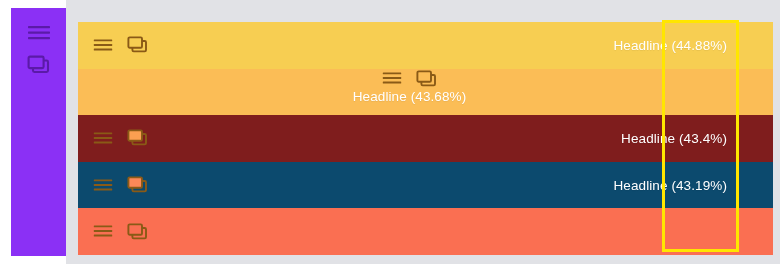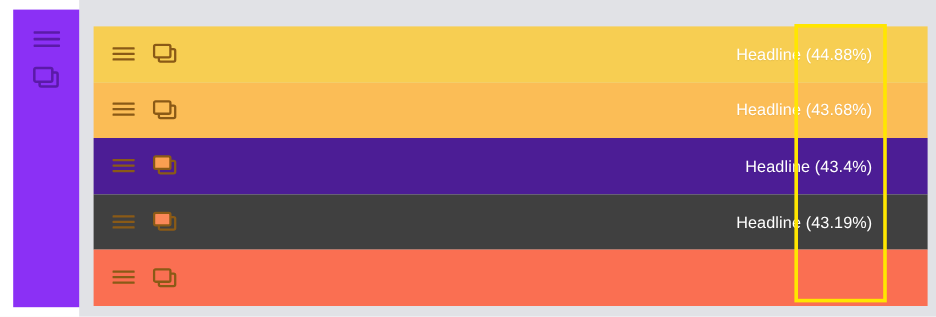--- a/index.html
+++ b/index.html
@@ -150,59 +150,59 @@
         <span class="row-icon">
           <svg width="22" height="18" viewBox="0 0 22 18">
             <rect x="5.4" y="5.0" width="13.6" height="10.4" rx="1.3" fill="none" stroke="#8a5a16" stroke-width="1.9"></rect>
             <rect x="1.4" y="1.4" width="13.6" height="10.4" rx="1.3" fill="#f7ce52" stroke="#8a5a16" stroke-width="1.9"></rect>
           </svg>
         </span>
       </div>
       <div class="row-label">Headline (44.88%)</div>
     </div>
 
-    <div class="row" style="background:#fbbd56;">
+    <div class="row" style="background:#fbbd56;flex-direction:column;">
       <div class="row-icons">
         <span class="row-icon">
           <svg width="20" height="15" viewBox="0 0 20 15">
             <rect x="0.8" y="1.4" width="18.4" height="1.9" rx="0.5" fill="#8a5a16"></rect>
             <rect x="0.8" y="6.0" width="18.4" height="1.9" rx="0.5" fill="#8a5a16"></rect>
             <rect x="0.8" y="10.6" width="18.4" height="1.9" rx="0.5" fill="#8a5a16"></rect>
           </svg>
         </span>
         <span class="row-icon">
           <svg width="22" height="18" viewBox="0 0 22 18">
             <rect x="5.4" y="5.0" width="13.6" height="10.4" rx="1.3" fill="none" stroke="#8a5a16" stroke-width="1.9"></rect>
             <rect x="1.4" y="1.4" width="13.6" height="10.4" rx="1.3" fill="#fbbd56" stroke="#8a5a16" stroke-width="1.9"></rect>
           </svg>
         </span>
       </div>
       <div class="row-label">Headline (43.68%)</div>
     </div>
 
-    <div class="row" style="background:#4c1d95;">
+    <div class="row" style="background:#7f1d1d;">
       <div class="row-icons">
         <span class="row-icon">
           <svg width="20" height="15" viewBox="0 0 20 15">
             <rect x="0.8" y="1.4" width="18.4" height="1.9" rx="0.5" fill="#8a5a16"></rect>
             <rect x="0.8" y="6.0" width="18.4" height="1.9" rx="0.5" fill="#8a5a16"></rect>
             <rect x="0.8" y="10.6" width="18.4" height="1.9" rx="0.5" fill="#8a5a16"></rect>
           </svg>
         </span>
         <span class="row-icon">
           <svg width="22" height="18" viewBox="0 0 22 18">
             <rect x="5.4" y="5.0" width="13.6" height="10.4" rx="1.3" fill="none" stroke="#8a5a16" stroke-width="1.9"></rect>
             <rect x="1.4" y="1.4" width="13.6" height="10.4" rx="1.3" fill="#fb9f51" stroke="#8a5a16" stroke-width="1.9"></rect>
           </svg>
         </span>
       </div>
       <div class="row-label">Headline (43.4%)</div>
     </div>
 
-    <div class="row" style="background:#404040;">
+    <div class="row" style="background:#0c4a6e;">
       <div class="row-icons">
         <span class="row-icon">
           <svg width="20" height="15" viewBox="0 0 20 15">
             <rect x="0.8" y="1.4" width="18.4" height="1.9" rx="0.5" fill="#8a5a16"></rect>
             <rect x="0.8" y="6.0" width="18.4" height="1.9" rx="0.5" fill="#8a5a16"></rect>
             <rect x="0.8" y="10.6" width="18.4" height="1.9" rx="0.5" fill="#8a5a16"></rect>
           </svg>
         </span>
         <span class="row-icon">
           <svg width="22" height="18" viewBox="0 0 22 18">

